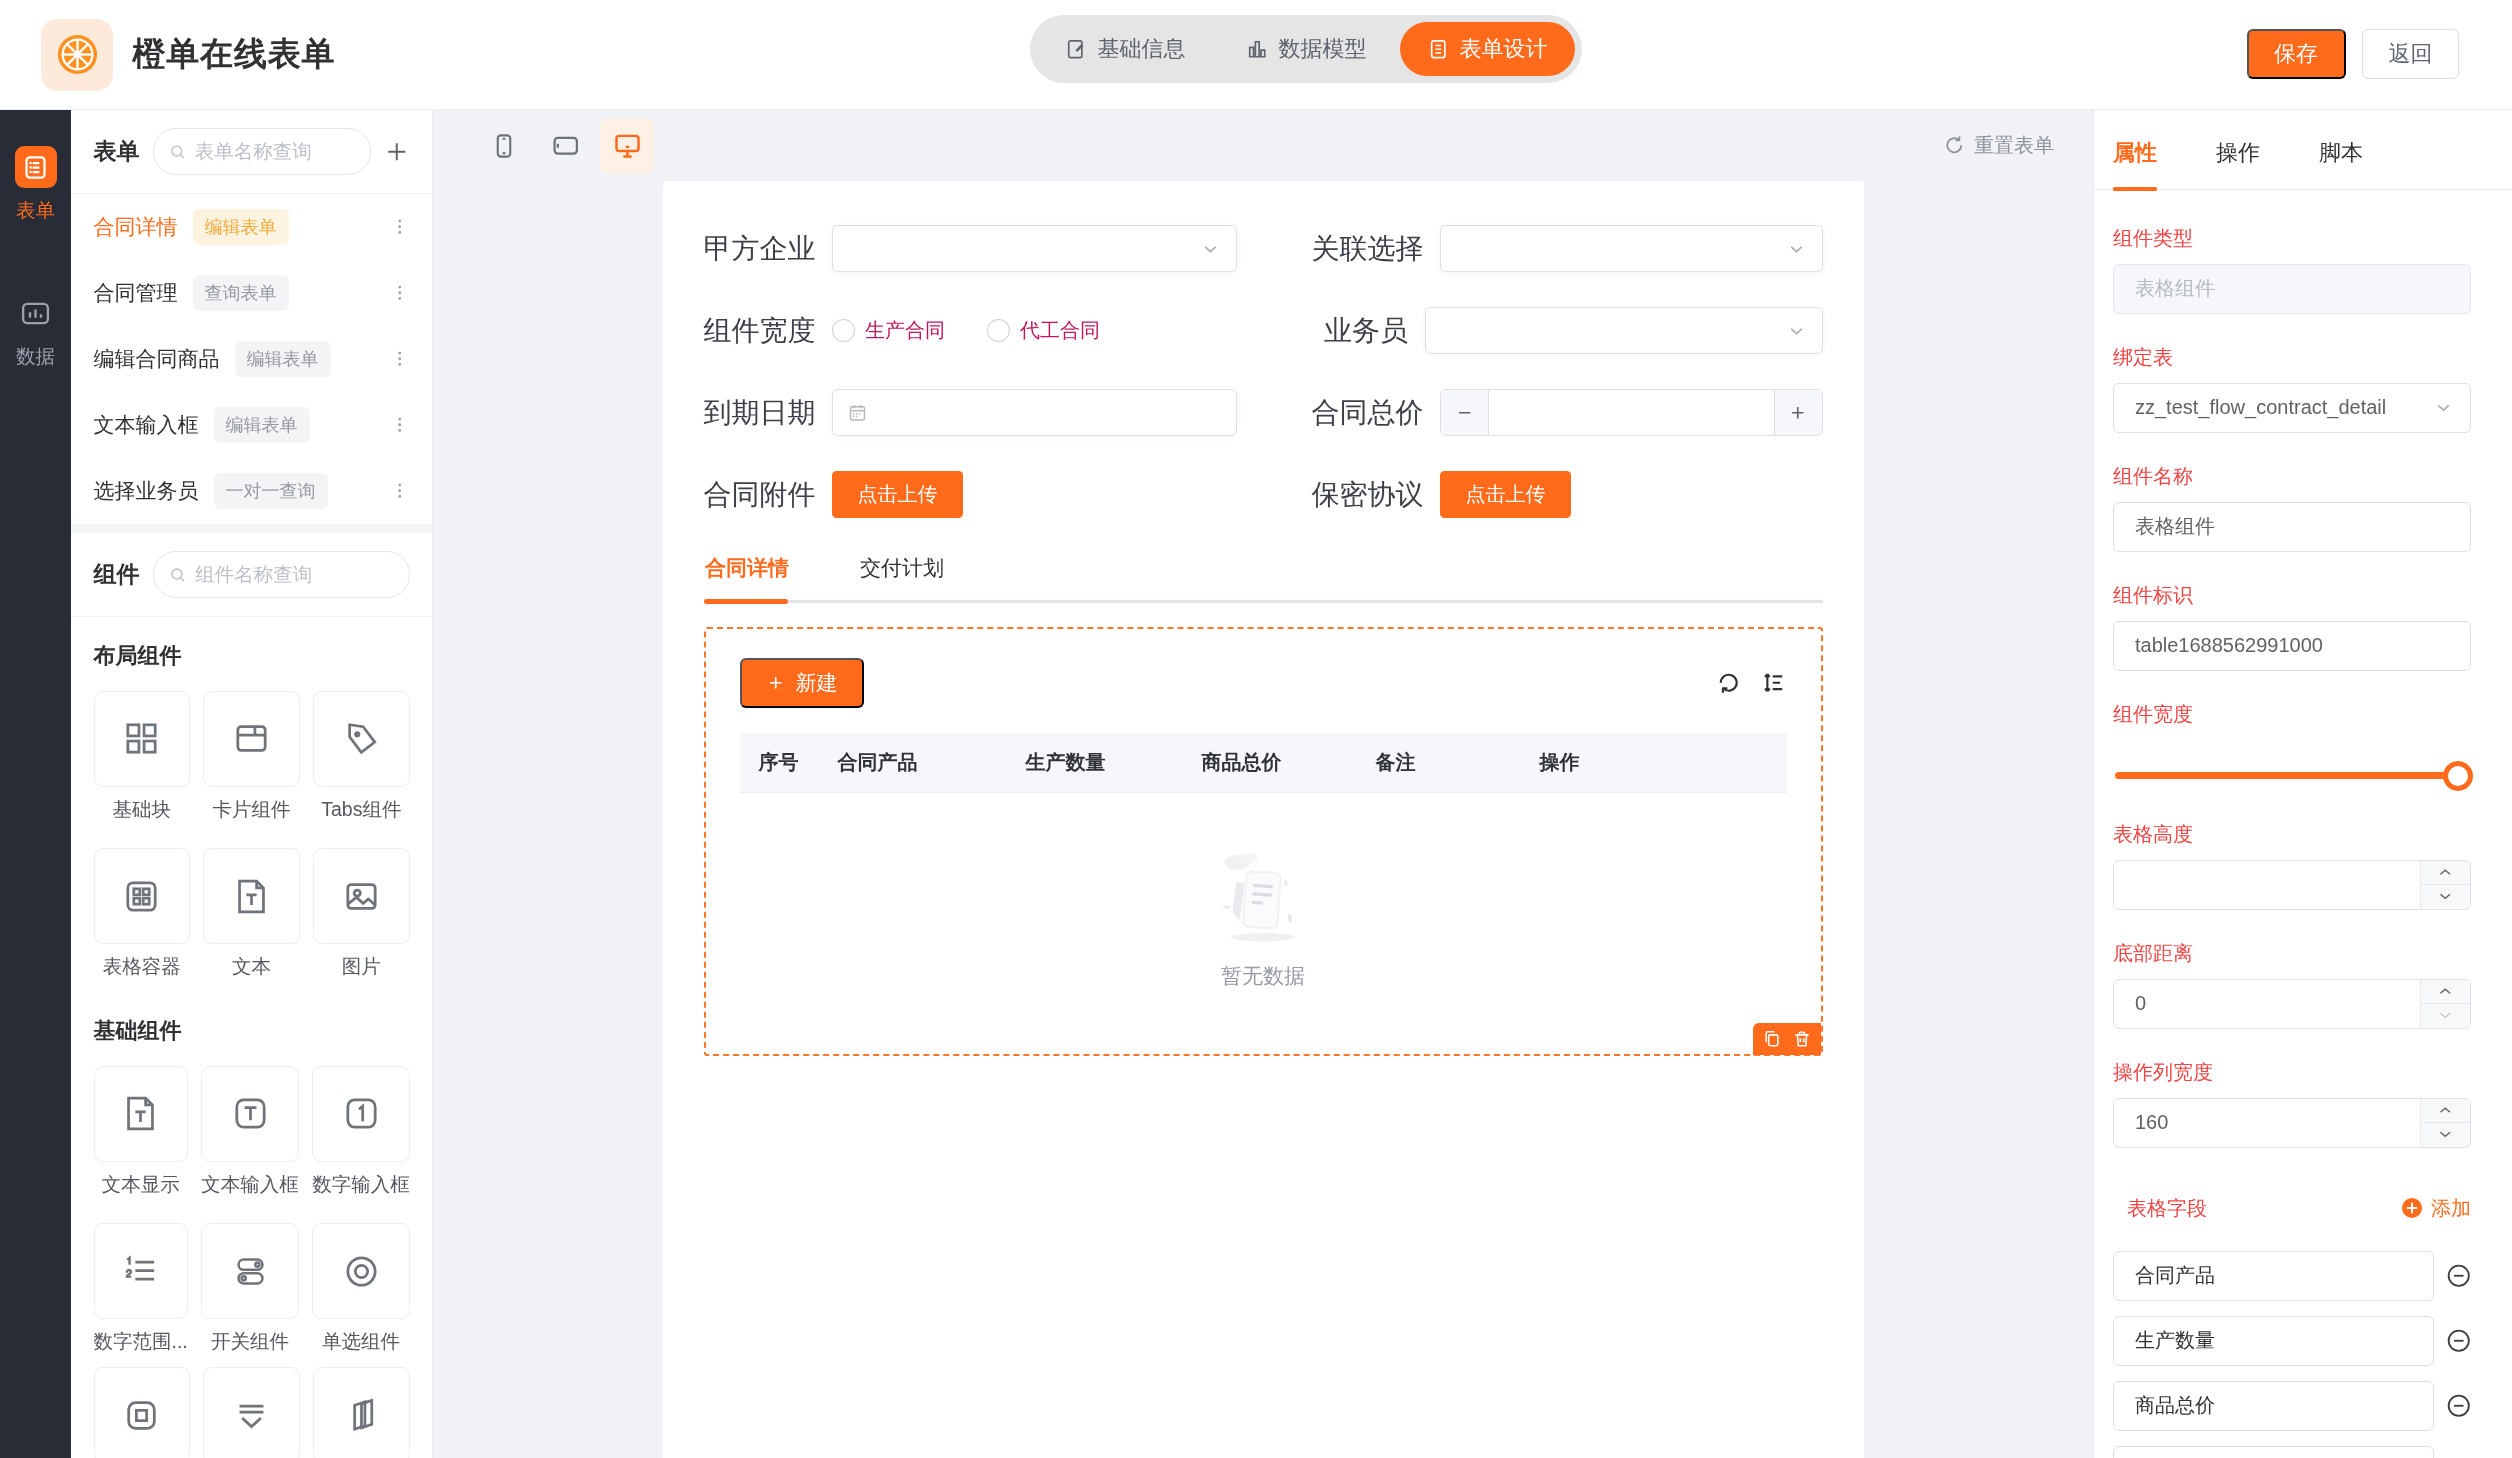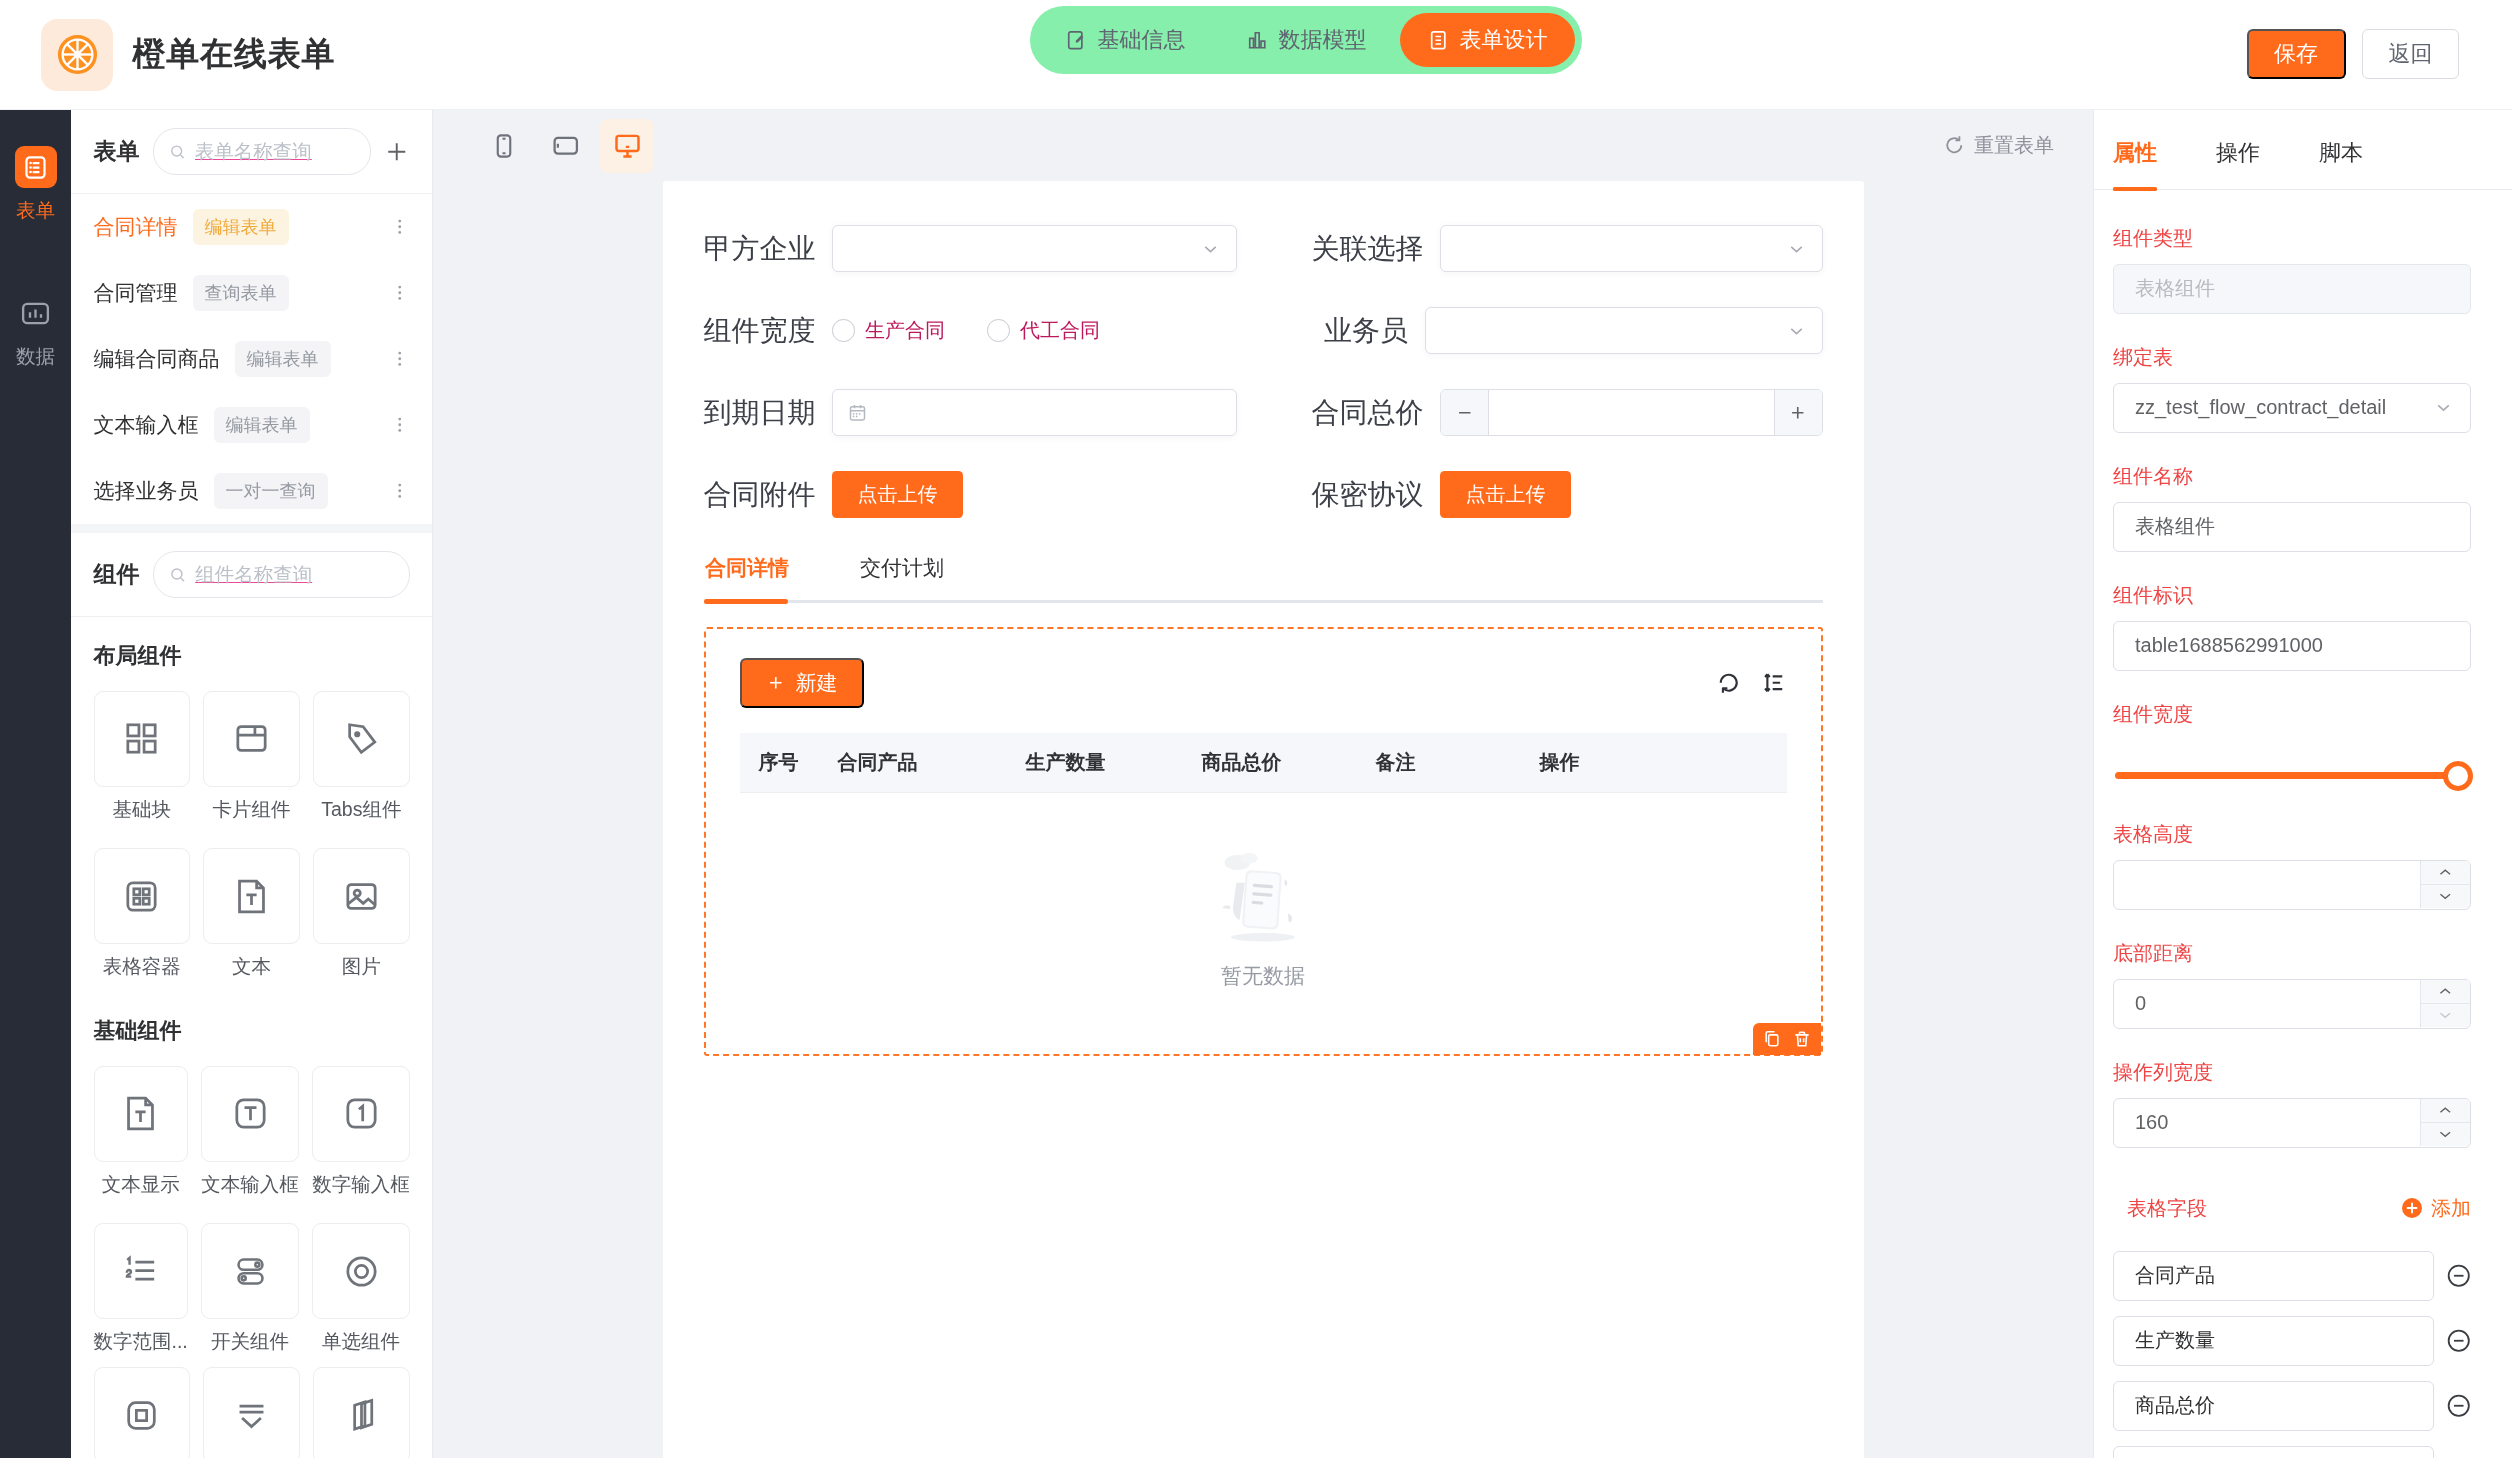--- a/index.html
+++ b/index.html
@@ -7,21 +7,21 @@
     font-family: "Liberation Sans", "DejaVu Sans", sans-serif; color: #303133; }
   svg { display: block; }
 
   
   .topbar { position: relative; height: 110px; background: #fff; border-bottom: 1.5px solid #eef0f3;
     display: flex; align-items: center; }
   .brand { display: flex; align-items: center; gap: 19.5px; padding-left: 41px; width: 480px; }
   .logo-tile { width: 72px; height: 72px; border-radius: 16.5px; background: #fdeadb;
     display: flex; align-items: center; justify-content: center; }
   .app-title { font-size: 33px; font-weight: 700; letter-spacing: 0.8px; }
-  .nav-pills { position: absolute; left: 1030px; top: 6px; height: 68px; background: #86efac;
+  .nav-pills { position: absolute; left: 1030px; top: 15px; height: 68px; background: #e5e5e5;
     border-radius: 34px; display: flex; align-items: center; padding: 0 7.5px; gap: 6px; }
   .nav-tab { display: flex; align-items: center; gap: 10.5px; padding: 0 27px; height: 54px;
     border-radius: 27px; font-size: 22px; color: #5f6570; cursor: pointer; }
   .nav-tab.active { background: #ff6a1b; color: #fff; }
   .top-actions { position: absolute; right: 53px; top: 28.5px; display: flex; gap: 16.5px; }
   .btn { height: 50px; border-radius: 6px; font-size: 22px; display: inline-flex;
     align-items: center; justify-content: center; padding: 0 25.5px; cursor: pointer; }
   .btn-primary { background: #ff6a1b; color: #fff; }
   .btn-plain { background: #fff; color: #5f6570; border: 1.5px solid #dadde2; }
 
@@ -42,21 +42,21 @@
 
   
   .left-panel { width: 362px; flex: 0 0 362px; background: #fff; border-right: 1.5px solid #e8eaef;
     overflow: hidden; display: flex; flex-direction: column; }
   .panel-head { height: 84px; flex: 0 0 84px; display: flex; align-items: center;
     padding: 0 22.5px; border-bottom: 1.5px solid #eef0f3; gap: 13.5px; }
   .panel-title { font-size: 23px; font-weight: 700; }
   .search-pill { flex: 1; height: 47px; border: 1.5px solid #e2e6ea; border-radius: 23px;
     display: flex; align-items: center; padding: 0 15px; gap: 9px; background: #fff; }
   .search-pill input { border: none; outline: none; width: 100%; font-size: 19.5px;
-    font-family: inherit; color: #ec4899; background: transparent; text-decoration: underline; }
+    font-family: inherit; color: #ec4899; background: transparent; }
   .search-pill input::placeholder { color: #bcc0c8; }
   .icon-btn { cursor: pointer; display: flex; align-items: center; justify-content: center; }
 
   .form-list { }
   .form-item { height: 66px; display: flex; align-items: center; padding: 0 22.5px; cursor: pointer; }
   .form-item .name { font-size: 21px; font-weight: 500; }
   .form-item.active .name { color: #ff6a1b; }
   .badge { margin-left: 15px; font-size: 18px; padding: 6px 12px; border-radius: 6px;
     background: #f4f4f6; color: #9599a2; white-space: nowrap; }
   .badge.warn { background: #fcf4e1; color: #f0aa3c; }

